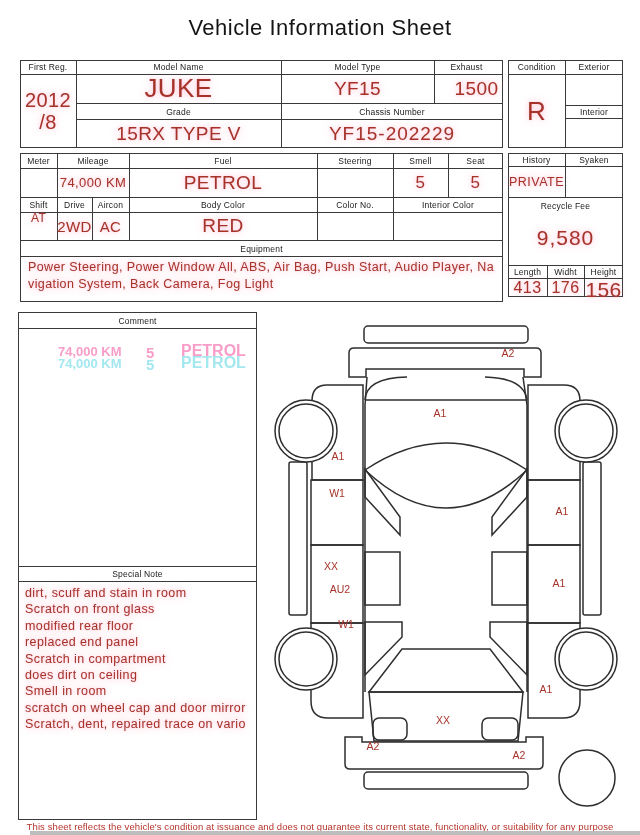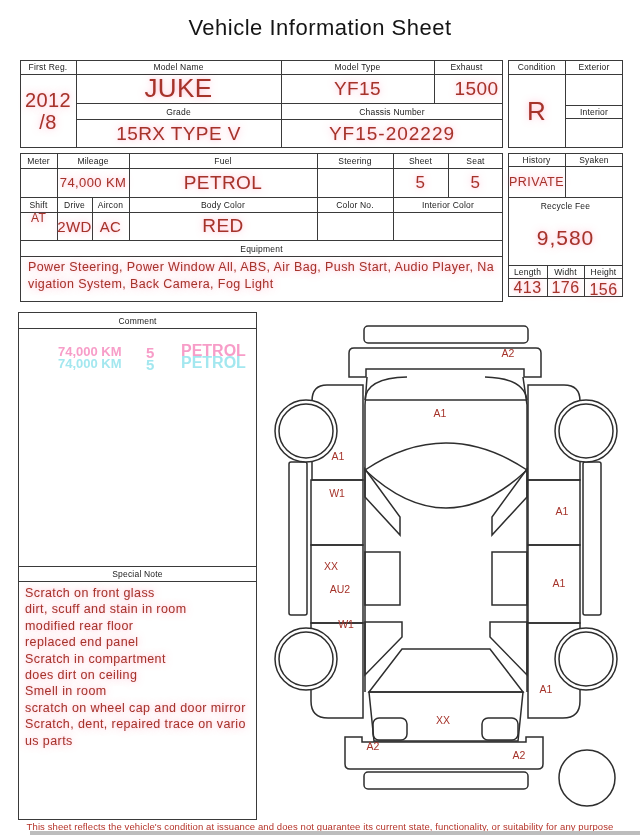--- a/index.html
+++ b/index.html
@@ -85,21 +85,21 @@
   <i class="abs ln" style="left:92px;top:197px;width:1px;height:43px"></i>
 
   <div class="abs c hd" style="left:20px;top:153px;width:37px;height:15px">Meter</div>
   <div class="abs c rv" style="left:20px;top:168px;width:37px;height:29px;font-size:13px"></div>
   <div class="abs c hd" style="left:57px;top:153px;width:72px;height:15px">Mileage</div>
   <div class="abs c rv" style="left:57px;top:168px;width:72px;height:29px;font-size:13px">74,000 KM</div>
   <div class="abs c hd" style="left:129px;top:153px;width:188px;height:15px">Fuel</div>
   <div class="abs c rv" style="left:129px;top:168px;width:188px;height:29px;font-size:19px">PETROL</div>
   <div class="abs c hd" style="left:317px;top:153px;width:76px;height:15px">Steering</div>
   <div class="abs c rv" style="left:317px;top:168px;width:76px;height:29px;font-size:14px"></div>
-  <div class="abs c hd" style="left:393px;top:153px;width:55px;height:15px">Sheet</div>
+  <div class="abs c hd" style="left:393px;top:153px;width:55px;height:15px">Smell</div>
   <div class="abs c rv" style="left:393px;top:168px;width:55px;height:29px;font-size:17px">5</div>
   <div class="abs c hd" style="left:448px;top:153px;width:55px;height:15px">Seat</div>
   <div class="abs c rv" style="left:448px;top:168px;width:55px;height:29px;font-size:17px">5</div>
 
   <div class="abs c hd" style="left:20px;top:197px;width:37px;height:15px">Shift</div>
   <div class="abs c rv" style="left:20px;top:204px;width:37px;height:28px;font-size:12px">AT</div>
   <div class="abs c hd" style="left:57px;top:197px;width:35px;height:15px">Drive</div>
   <div class="abs c rv" style="left:57px;top:212px;width:35px;height:28px;font-size:15px">2WD</div>
   <div class="abs c hd" style="left:92px;top:197px;width:37px;height:15px">Aircon</div>
   <div class="abs c rv" style="left:92px;top:212px;width:37px;height:28px;font-size:15px">AC</div>
@@ -126,45 +126,44 @@
   <div class="abs c rv" style="left:508px;top:166px;width:57px;height:31px;font-size:12.5px;letter-spacing:.5px">PRIVATE</div>
   <div class="abs c hd" style="left:565px;top:153px;width:58px;height:13px">Syaken</div>
   <div class="abs c rv" style="left:565px;top:166px;width:58px;height:31px;font-size:12px"></div>
   <div class="abs c hd" style="left:508px;top:199px;width:115px;height:14px">Recycle Fee</div>
   <div class="abs c rv" style="left:508px;top:213px;width:115px;height:50px;font-size:21px;letter-spacing:1px">9,580</div>
   <div class="abs c hd" style="left:508px;top:265px;width:39px;height:13px">Length</div>
   <div class="abs c hd" style="left:547px;top:265px;width:37px;height:13px">Widht</div>
   <div class="abs c hd" style="left:584px;top:265px;width:39px;height:13px">Height</div>
   <div class="abs c rv" style="left:508px;top:278px;width:39px;height:19px;font-size:16px">413</div>
   <div class="abs c rv" style="left:547px;top:278px;width:37px;height:19px;font-size:16px">176</div>
-  <div class="abs c rv" style="left:584px;top:278px;width:39px;height:24px;font-size:16px">156</div>
+  <div class="abs c rv" style="left:584px;top:278px;width:39px;height:24px;font-size:21px">156</div>
 
   <div class="abs box" style="left:18px;top:312px;width:239px;height:508px"></div>
   <div class="abs c hd" style="left:18px;top:313px;width:239px;height:15px">Comment</div>
   <i class="abs ln" style="left:18px;top:328px;width:239px;height:1px"></i>
 
   <span class="ghost" style="left:58px;top:344px;font-size:13px">74,000 KM</span>
   <span class="ghost" style="left:146px;top:344px;font-size:15px">5</span>
   <span class="ghost" style="left:181px;top:342px;font-size:16px">PETROL</span>
 
   <i class="abs ln" style="left:18px;top:566px;width:239px;height:1px"></i>
   <div class="abs c hd" style="left:18px;top:566px;width:239px;height:15px">Special Note</div>
   <i class="abs ln" style="left:18px;top:581px;width:239px;height:1px"></i>
 
   <div class="abs rv notes" style="left:25px;top:585px;width:228px;height:230px">
+    <div>dirt, scuff and stain in room</div>
     <div>Scratch on front glass</div>
-    <div>dirt, scuff and stain in room</div>
     <div>modified rear floor</div>
     <div>replaced end panel</div>
     <div>Scratch in compartment</div>
     <div>does dirt on ceiling</div>
     <div>Smell in room</div>
     <div>scratch on wheel cap and door mirror</div>
     <div>Scratch, dent, repaired trace on vario</div>
-    <div>us parts</div>
   </div>
 
   <svg class="abs" style="left:270px;top:315px" width="370" height="495" viewBox="0 0 370 495">
 
     <rect x="94" y="11" width="164" height="17" rx="4"></rect>
     <path d="M79,38 Q79,33 84,33 H266 Q271,33 271,38 V62 H254 V54 H96 V62 H79 Z"></path>
     <path d="M97,62 L95,90 L95,377"></path>
     <path d="M253,62 L257,90 L257,377"></path>
     <path d="M95,85 H257"></path>
     <path d="M95,85 Q96,63 137,62"></path>

